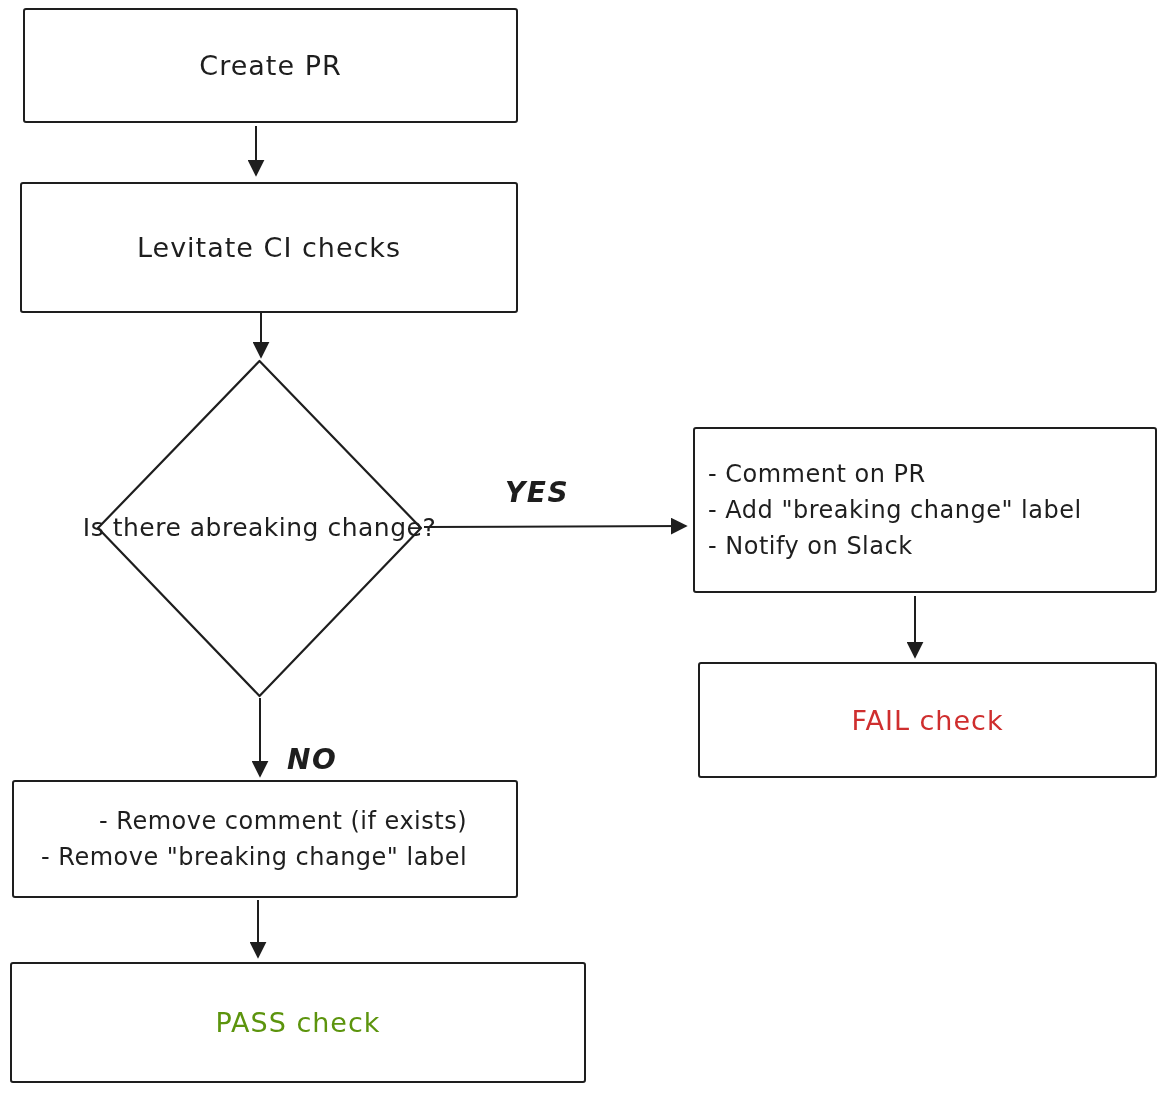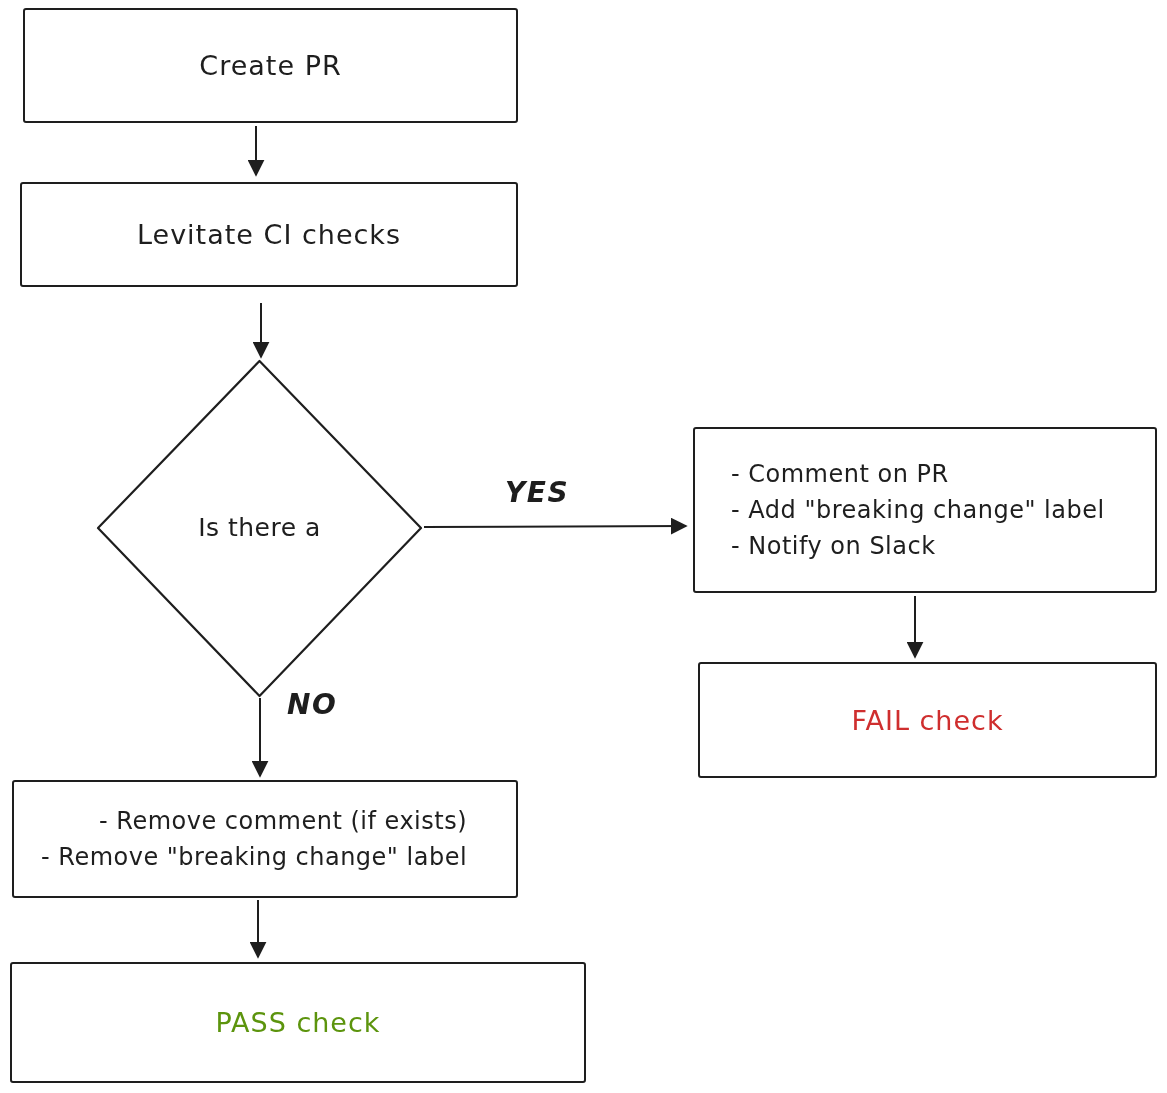--- a/index.html
+++ b/index.html
@@ -97,33 +97,34 @@
     <line x1="424" y1="527" x2="686" y2="526" stroke="#1e1e1e" stroke-width="2" marker-end="url(#arrowhead)"></line>
     <line x1="915" y1="596" x2="915" y2="657" stroke="#1e1e1e" stroke-width="2" marker-end="url(#arrowhead)"></line>
     <line x1="260" y1="698" x2="260" y2="776" stroke="#1e1e1e" stroke-width="2" marker-end="url(#arrowhead)"></line>
     <line x1="258" y1="900" x2="258" y2="957" stroke="#1e1e1e" stroke-width="2" marker-end="url(#arrowhead)"></line>
   </svg>
 
   <div class="node" style="left:23px; top:8px; width:495px; height:115px;">
     <span class="node-label">Create PR</span>
   </div>
 
-  <div class="node" style="left:20px; top:182px; width:498px; height:105px;">
+  <div class="node" style="left:20px; top:182px; width:498px; height:131px;">
     <span class="node-label">Levitate CI checks</span>
   </div>
 
   <div class="diamond-text-wrap" style="left:99px; top:363px; width:321px; height:330px;">
     <span class="diamond-line">Is there a</span>
+    <span class="diamond-line">breaking change?</span>
   </div>
 
   <div class="edge-label" style="left:505px; top:476px;">YES</div>
 
-  <div class="edge-label" style="left:287px; top:688px;">NO</div>
+  <div class="edge-label" style="left:287px; top:743px;">NO</div>
 
-  <div class="node list-node" style="left:693px; top:427px; width:464px; height:166px; padding-left:36px;">
+  <div class="node list-node" style="left:693px; top:427px; width:464px; height:166px; padding-left:13px;">
     <div class="list-lines">
       <span class="list-line">- Comment on PR</span>
       <span class="list-line">- Add "breaking change" label</span>
       <span class="list-line">- Notify on Slack</span>
     </div>
   </div>
 
   <div class="node" style="left:698px; top:662px; width:459px; height:116px;">
     <span class="node-label text-fail">FAIL check</span>
   </div>

